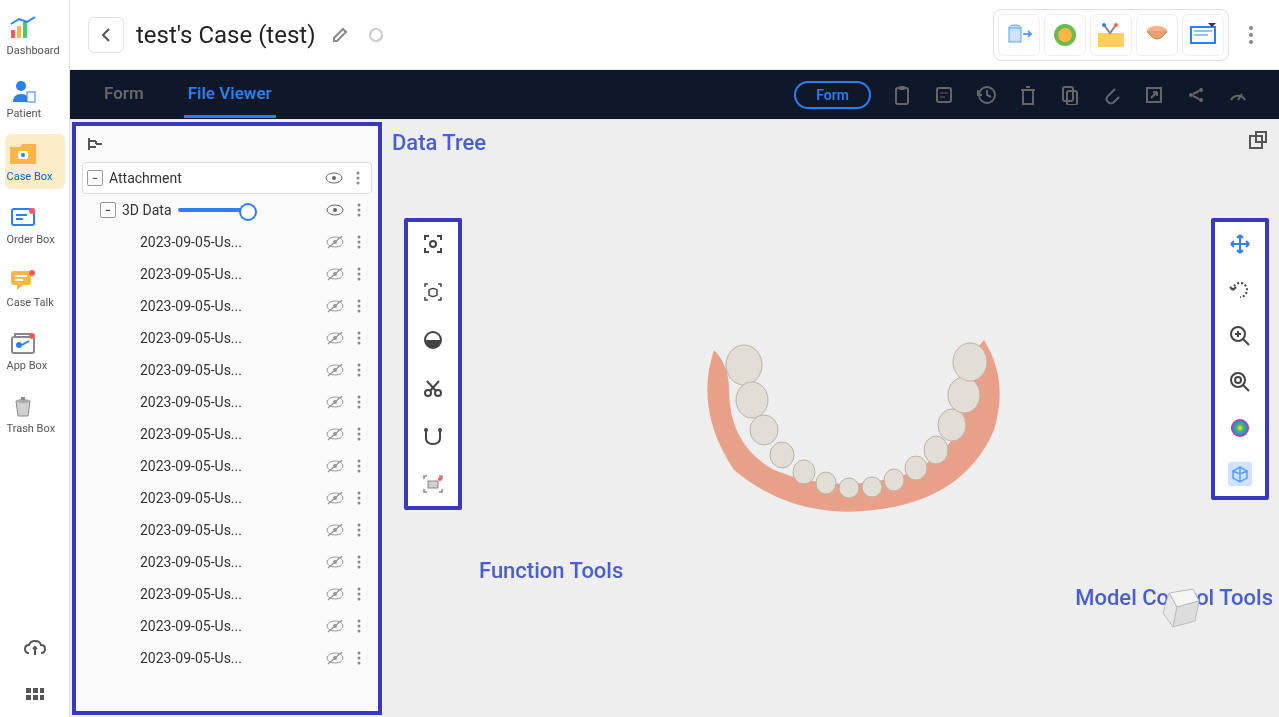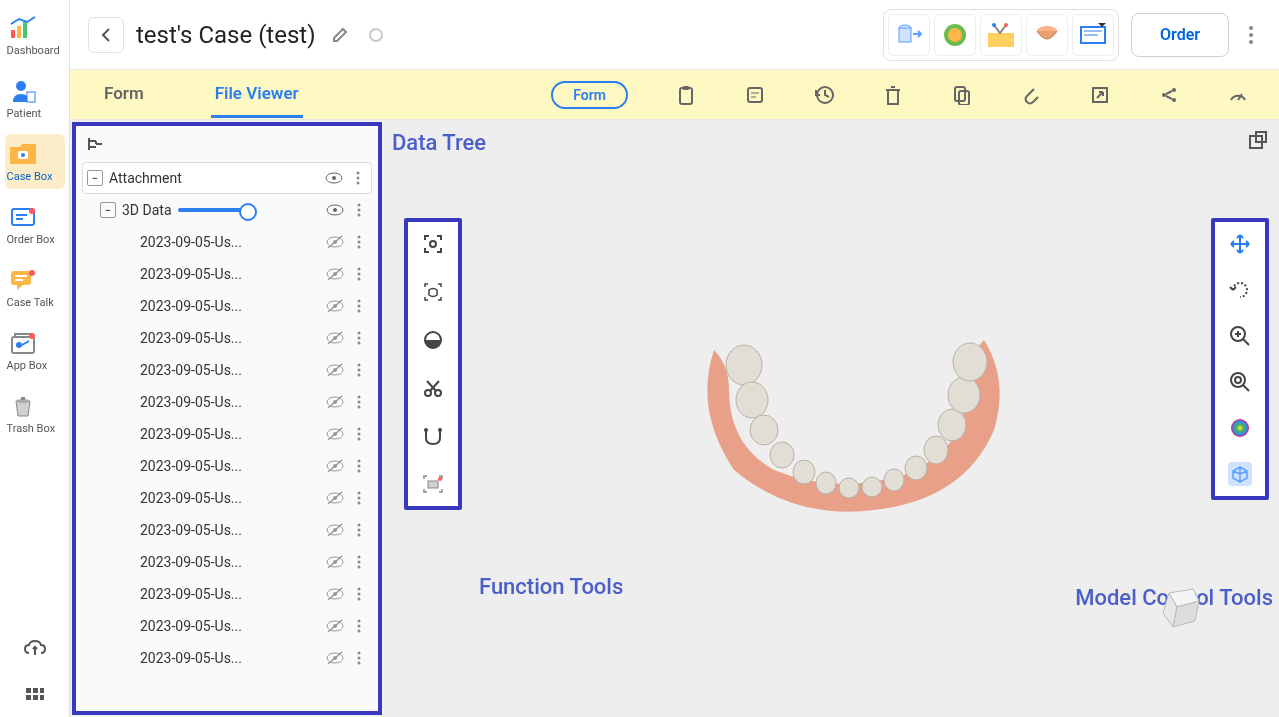--- a/index.html
+++ b/index.html
@@ -23,21 +23,21 @@
 .edit-ic, .link-ic { width: 24px; height: 24px; display: flex; align-items: center; justify-content: center; color: #888; }
 .header-spacer { flex: 1; }
 .app-icons { display: flex; gap: 4px; border: 1px solid #e0e0e0; border-radius: 8px; padding: 4px; }
 .app-ic { width: 42px; height: 42px; border-radius: 6px; border: 1px solid #eee; background: #fff; display: flex; align-items: center; justify-content: center; }
 .btn { height: 44px; padding: 0 28px; border-radius: 8px; font-size: 16px; font-weight: 600; cursor: pointer; display: flex; align-items: center; }
 .btn-order { background: #fff; color: #0066e0; border: 1px solid #d0d0d0; }
 .btn-scan { background: #2b7ff0; color: #fff; border: none; }
 .more-dots { width: 20px; display: flex; align-items: center; justify-content: center; color: #888; cursor: pointer; }
 
 
-.tabbar { height: 50px; background: #fef9c3; border-bottom: 1px solid #e8e8e8; display: flex; align-items: center; padding: 0 30px; gap: 47px; }
+.tabbar { height: 50px; background: #0f172a; border-bottom: 1px solid #e8e8e8; display: flex; align-items: center; padding: 0 30px; gap: 20px; }
 .tab { font-size: 17px; color: #666; font-weight: 600; padding: 12px 4px; cursor: pointer; border-bottom: 3px solid transparent; }
 .tab.active { color: #2b7ff0; border-bottom-color: #2b7ff0; margin-left: 16px; }
 .tab-spacer { flex: 1; }
 .form-pill { border: 2px solid #2b7ff0; color: #2b7ff0; border-radius: 20px; padding: 4px 20px; font-size: 14px; font-weight: 600; }
 .toolbar-ic { width: 22px; height: 22px; color: #666; cursor: pointer; display: flex; align-items: center; justify-content: center; }
 
 
 .content { flex: 1; display: flex; background: #f0f0f0; position: relative; }
 
 
@@ -51,21 +51,21 @@
 .tree-eye, .tree-dots { width: 18px; height: 18px; color: #777; display: flex; align-items: center; justify-content: center; }
 .tree-indent-1 { padding-left: 18px; }
 .tree-indent-2 { padding-left: 58px; }
 .slider-wrap { display: flex; align-items: center; gap: 4px; }
 .slider { width: 76px; height: 4px; background: #2b7ff0; border-radius: 2px; position: relative; }
 .slider::after { content: ''; position: absolute; right: -3px; top: -5px; width: 14px; height: 14px; border-radius: 50%; background: #fff; border: 2px solid #2b7ff0; }
 
 
 .viewer { flex: 1; position: relative; background: #eeeeee; text-align: center; }
 .label-datatree { position: absolute; left: 8px; top: 10px; font-size: 22px; color: #4a5fc9; font-weight: 500; }
-.label-functools { position: absolute; left: 95px; top: 438px; font-size: 22px; color: #4a5fc9; font-weight: 500; margin-top: 16px; }
+.label-functools { position: absolute; left: 95px; top: 438px; font-size: 22px; color: #4a5fc9; font-weight: 500; }
 .label-modelcontrol { position: absolute; right: 6px; top: 465px; font-size: 22px; color: #4a5fc9; font-weight: 500; }
 .popout-ic { position: absolute; right: 10px; top: 10px; width: 22px; height: 22px; color: #555; }
 
 .function-toolbar { position: absolute; left: 20px; top: 98px; width: 58px; border: 4px solid #3939c0; background: #fff; border-radius: 2px; display: flex; flex-direction: column; align-items: center; padding: 10px 0; gap: 24px; }
 .ft-ic { width: 24px; height: 24px; color: #444; display: flex; align-items: center; justify-content: center; }
 
 .model-toolbar { position: absolute; right: 10px; top: 98px; width: 58px; border: 4px solid #3939c0; background: #fff; border-radius: 2px; display: flex; flex-direction: column; align-items: center; padding: 10px 0; gap: 22px; }
 .mt-ic { width: 24px; height: 24px; color: #444; display: flex; align-items: center; justify-content: center; }
 
 .model-3d { position: absolute; left: 270px; top: 170px; width: 400px; height: 250px; }
@@ -225,23 +225,20 @@
         </div>
       <div class="app-ic">
           <svg width="30" height="28">
             <rect x="3" y="6" width="24" height="16" fill="#fff" stroke="#2b7ff0" stroke-width="2"></rect>
             <line x1="6" y1="10" x2="24" y2="10" stroke="#2b7ff0"></line>
             <line x1="6" y1="14" x2="20" y2="14" stroke="#2b7ff0"></line>
             <path d="M20 2 L28 2 L24 6 Z" fill="#333"></path>
           </svg>
         </div>
     </div>
-    <div class="btn btn-order">
-        <span>Order</span>
-      </div>
     <div class="more-dots">
       <svg width="4" height="18">
           <circle cx="2" cy="2" r="2" fill="#888"></circle>
           <circle cx="2" cy="9" r="2" fill="#888"></circle>
           <circle cx="2" cy="16" r="2" fill="#888"></circle>
         </svg>
     </div>
   </div>
 
   <div class="tabbar">

